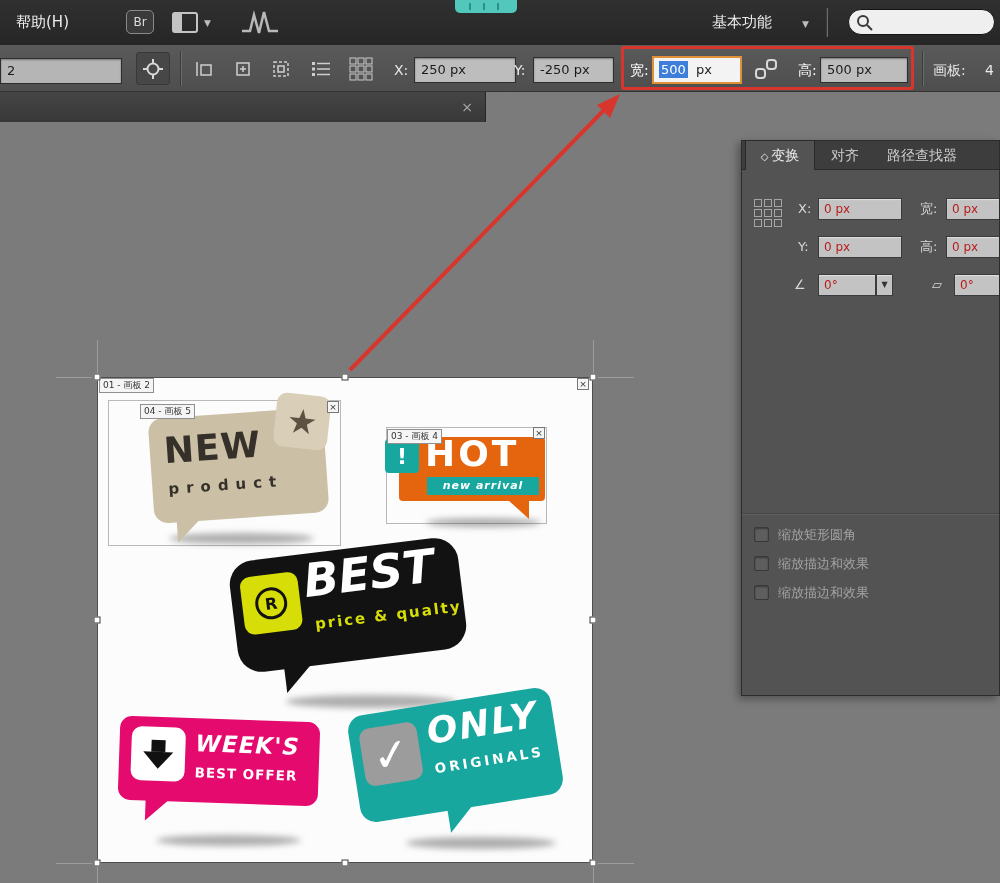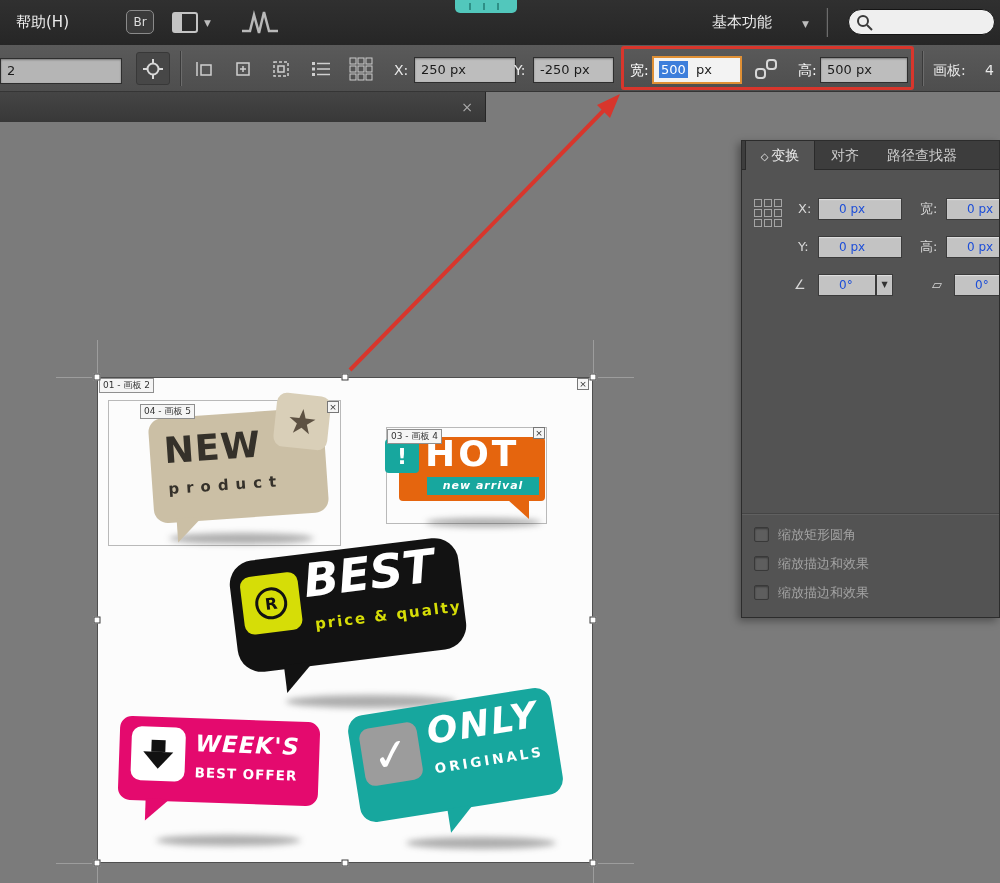--- a/index.html
+++ b/index.html
@@ -55,31 +55,31 @@
   .ab-label { position:absolute; background:#f5f5f5; border:1px solid #8f8f8f; font-size:9px;
               color:#333; line-height:11px; padding:1px 3px; white-space:nowrap; z-index:7; }
   .closebox { position:absolute; width:12px; height:12px; background:#f5f5f5; border:1px solid #777;
               font-size:9px; line-height:10px; text-align:center; color:#333; z-index:7; }
   .subframe { position:absolute; border:1px solid #b9b9b9; }
   .badge-shadow { position:absolute; background:rgba(55,55,55,.4); border-radius:50%; filter:blur(3px); }
   .tri { position:absolute; width:0; height:0; }
   .badge { position:absolute; }
 
   
-  .panel { position:absolute; left:741px; top:140px; width:259px; height:478px;
+  .panel { position:absolute; left:741px; top:140px; width:259px; height:556px;
            background:#535353; border:1px solid #2c2c2c; overflow:hidden; z-index:20;
            box-shadow:-3px 3px 8px rgba(0,0,0,.35); }
   .panel-tabs { position:absolute; left:0; top:0; width:100%; height:29px;
                 background:#3d3d3d; border-bottom:1px solid #2a2a2a; }
   .ptab { position:absolute; top:0; height:29px; color:#cfcfcf; font-size:14px;
           line-height:29px; text-align:center; }
   .ptab.active { background:#535353; color:#ececec; border-left:1px solid #2a2a2a;
                  border-right:1px solid #2a2a2a; }
   .panel-fld { position:absolute; height:22px; background:#c3c3c3; border:1px solid #3b3b3b;
-               color:#1d4ed8; font-size:12px; line-height:20px; padding-left:20px;
+               color:#b91c1c; font-size:12px; line-height:20px; padding-left:5px;
                box-shadow:inset 0 1px 1px rgba(255,255,255,.5); }
   .panel-lbl { position:absolute; color:#d8d8d8; font-size:13px; line-height:22px; }
   .proxy { position:absolute; left:12px; top:58px; display:grid;
            grid-template-columns:repeat(3,8px); grid-template-rows:repeat(3,8px); gap:2px; }
   .proxy span { border:1px solid #a5a5a5; }
   .panel-empty { position:absolute; left:0; top:260px; width:100%; text-align:center;
                  color:#8d8d8d; font-size:14px; }
   .pdivider { position:absolute; left:0; top:372px; width:100%; height:0;
               border-top:1px solid #454545; border-bottom:1px solid #606060; }
   .checkbox { position:absolute; width:15px; height:15px; background:#5e5e5e;

